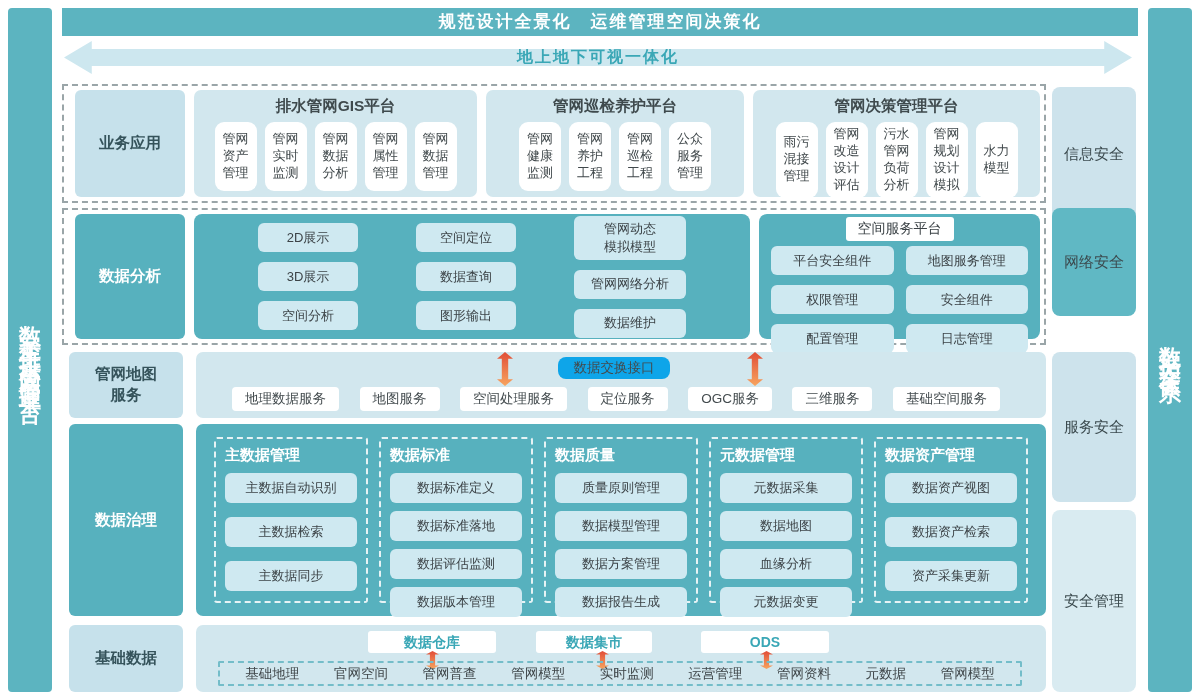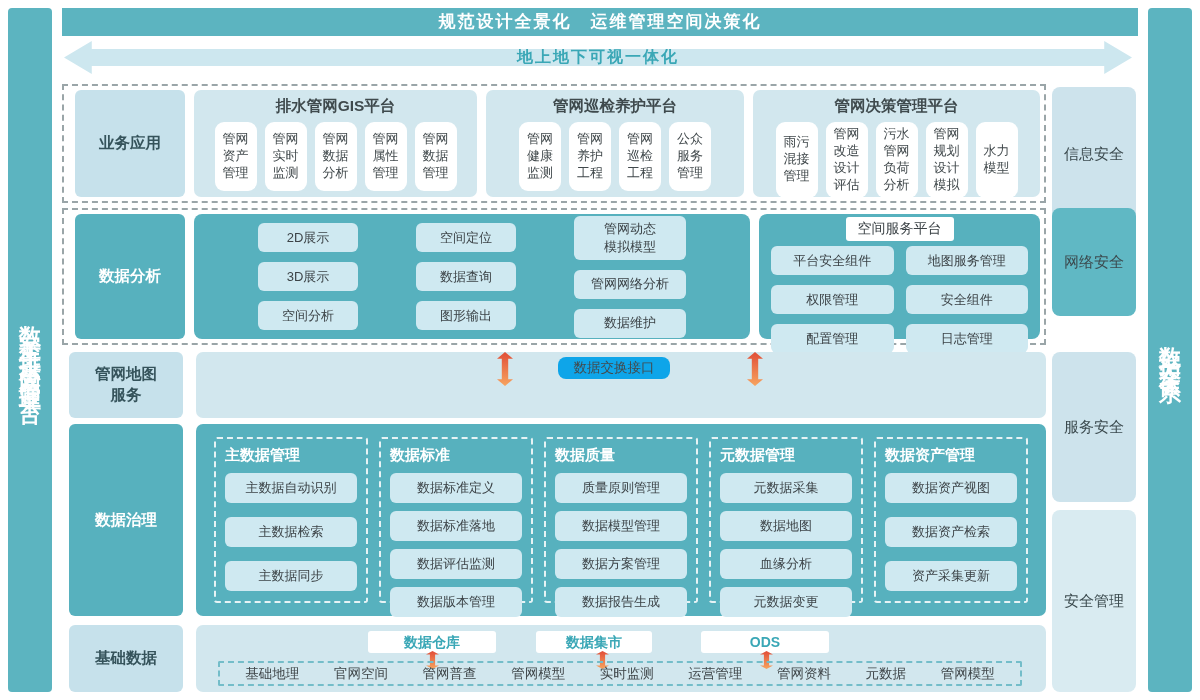--- a/index.html
+++ b/index.html
@@ -212,20 +212,29 @@
     </div>
   </section>
 
   <section class="row row-map">
     <div class="row-label light">管网地图
 服务</div>
     <div class="map-panel">
       <div class="exchange-box">数据交换接口</div>
       <div class="varrow" style="left:301px; top:0;"></div>
       <div class="varrow" style="left:551px; top:0;"></div>
+      <div class="svc-row">
+          <div class="svc-box">地理数据服务</div>
+          <div class="svc-box">地图服务</div>
+          <div class="svc-box">空间处理服务</div>
+          <div class="svc-box">定位服务</div>
+          <div class="svc-box">OGC服务</div>
+          <div class="svc-box">三维服务</div>
+          <div class="svc-box">基础空间服务</div>
+        </div>
     </div>
   </section>
 
   <section class="row row-gov">
     <div class="row-label teal">数据治理</div>
     <div class="gov-panel">
       <div class="gov-col">
         <div class="gov-title">主数据管理</div>
         <div class="gov-items">
             <div class="gov-item">主数据自动识别</div>

